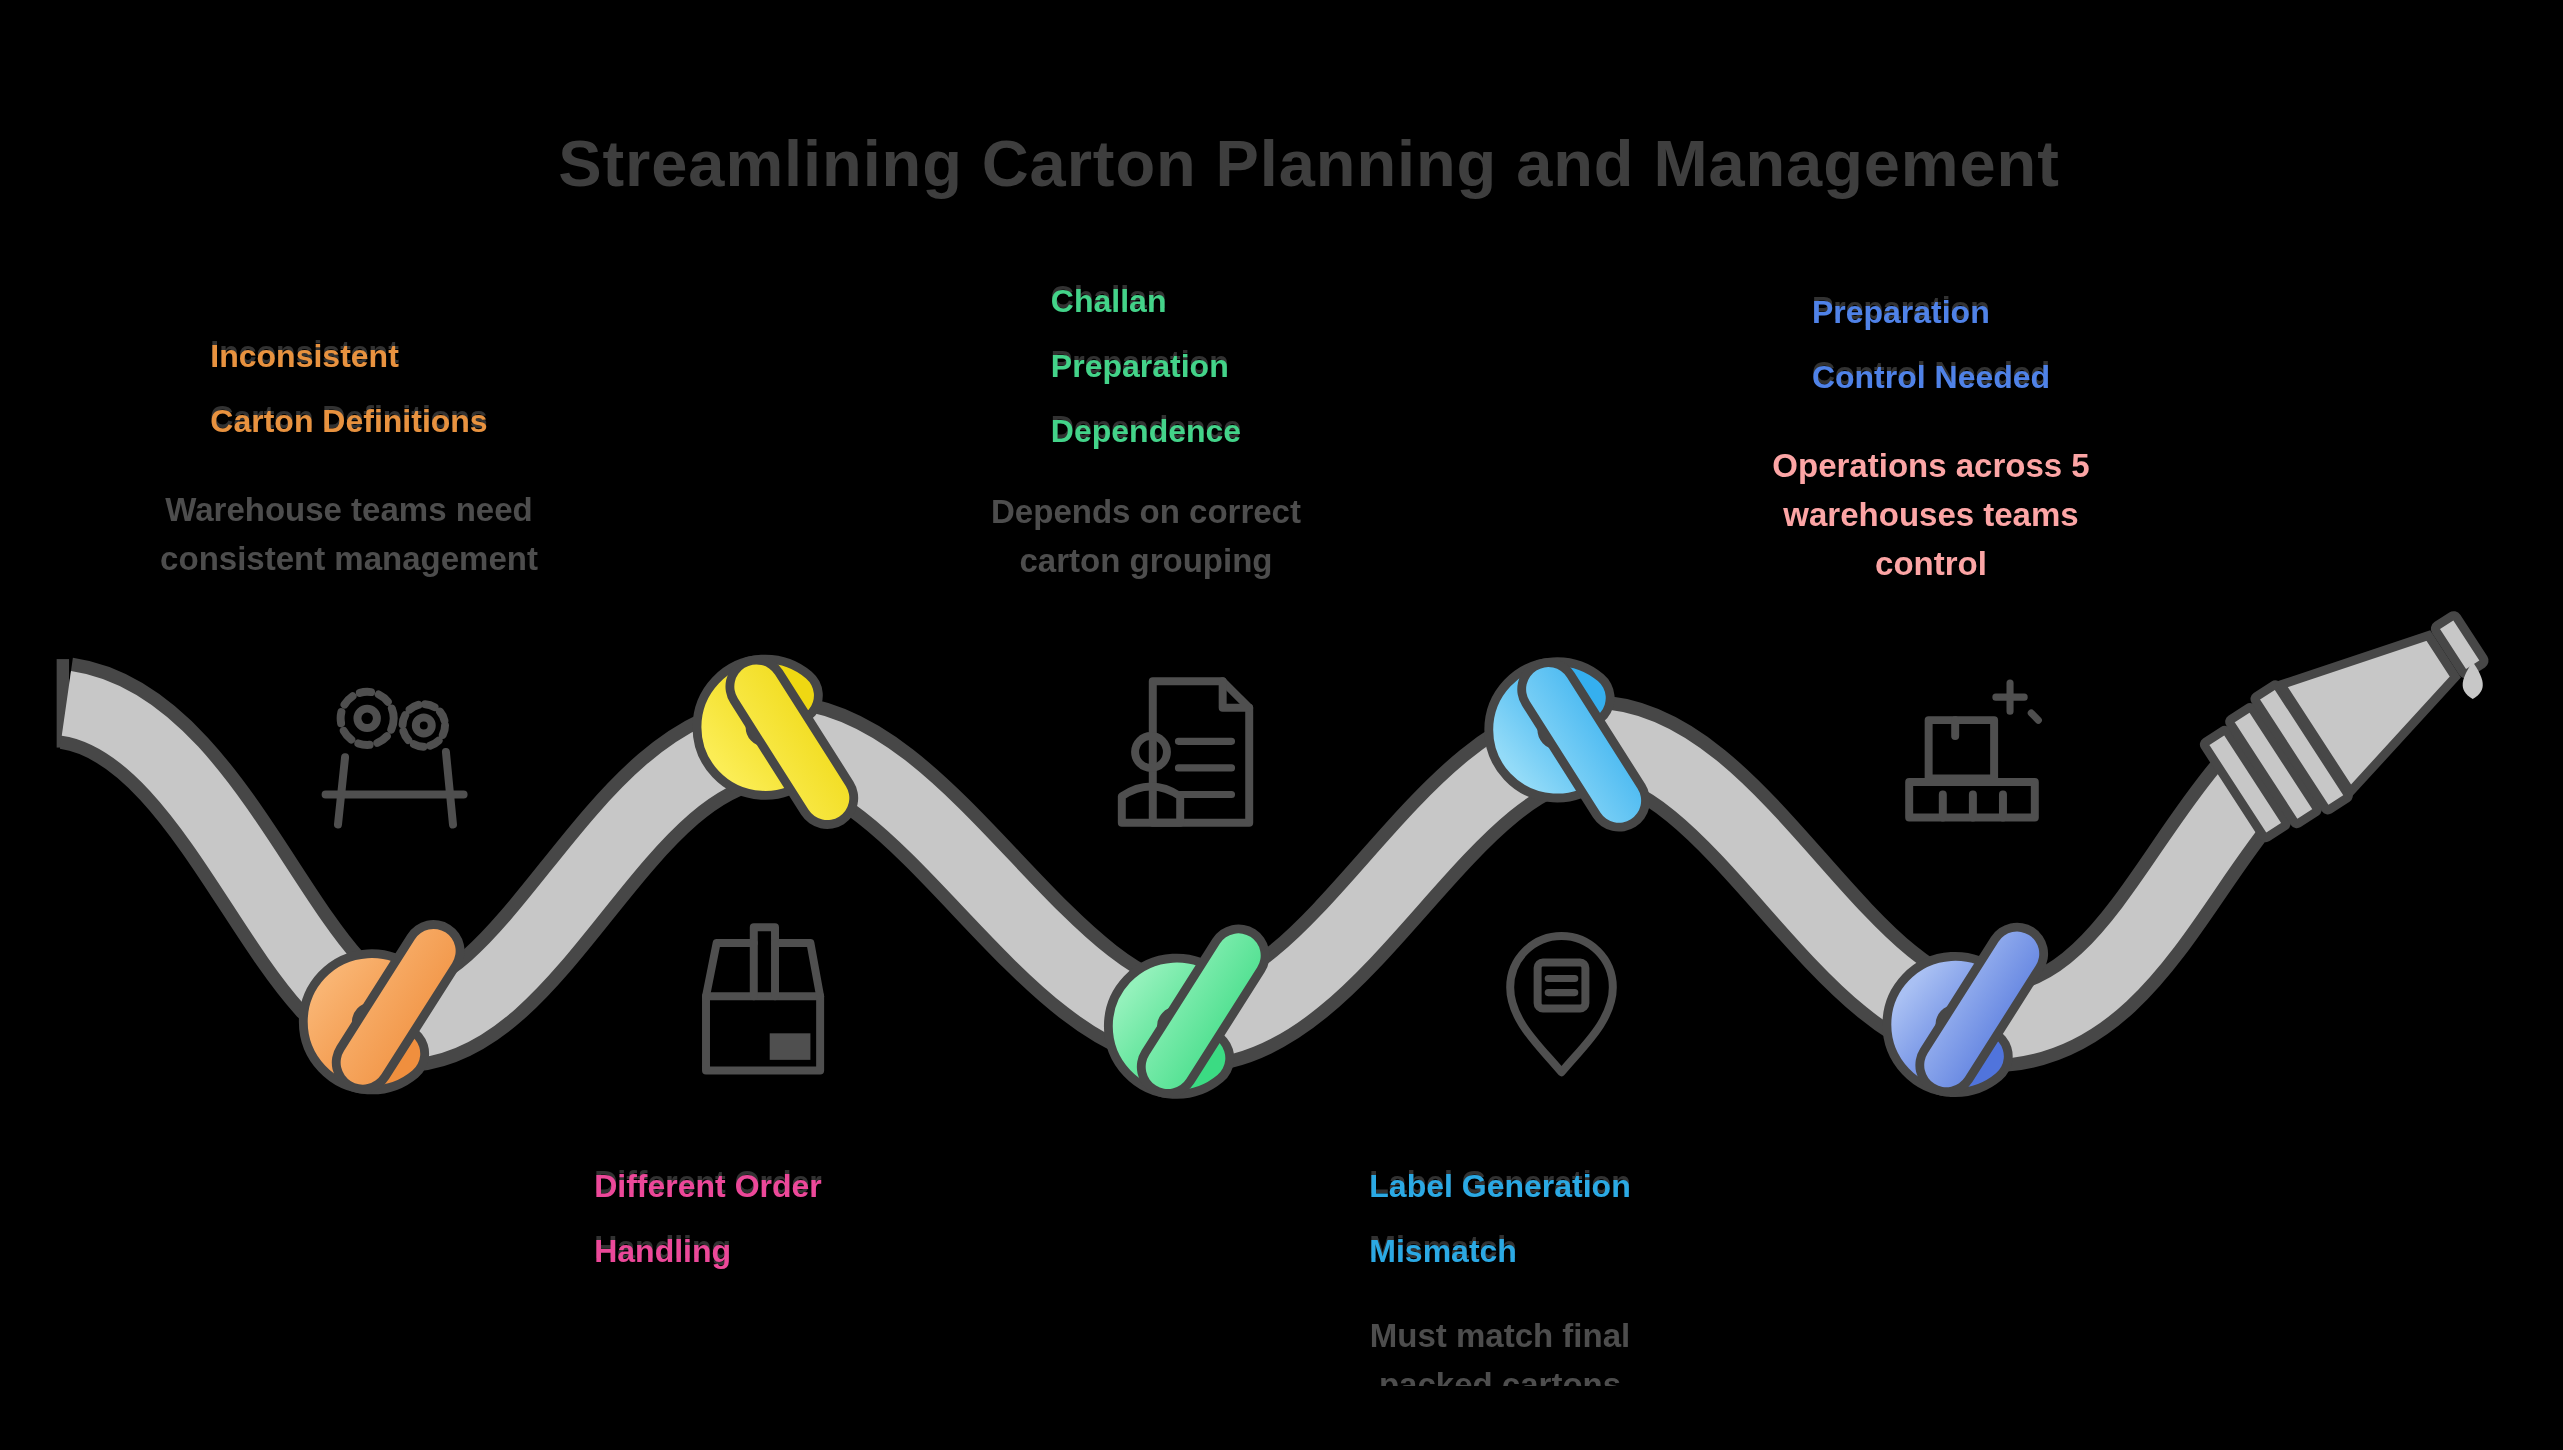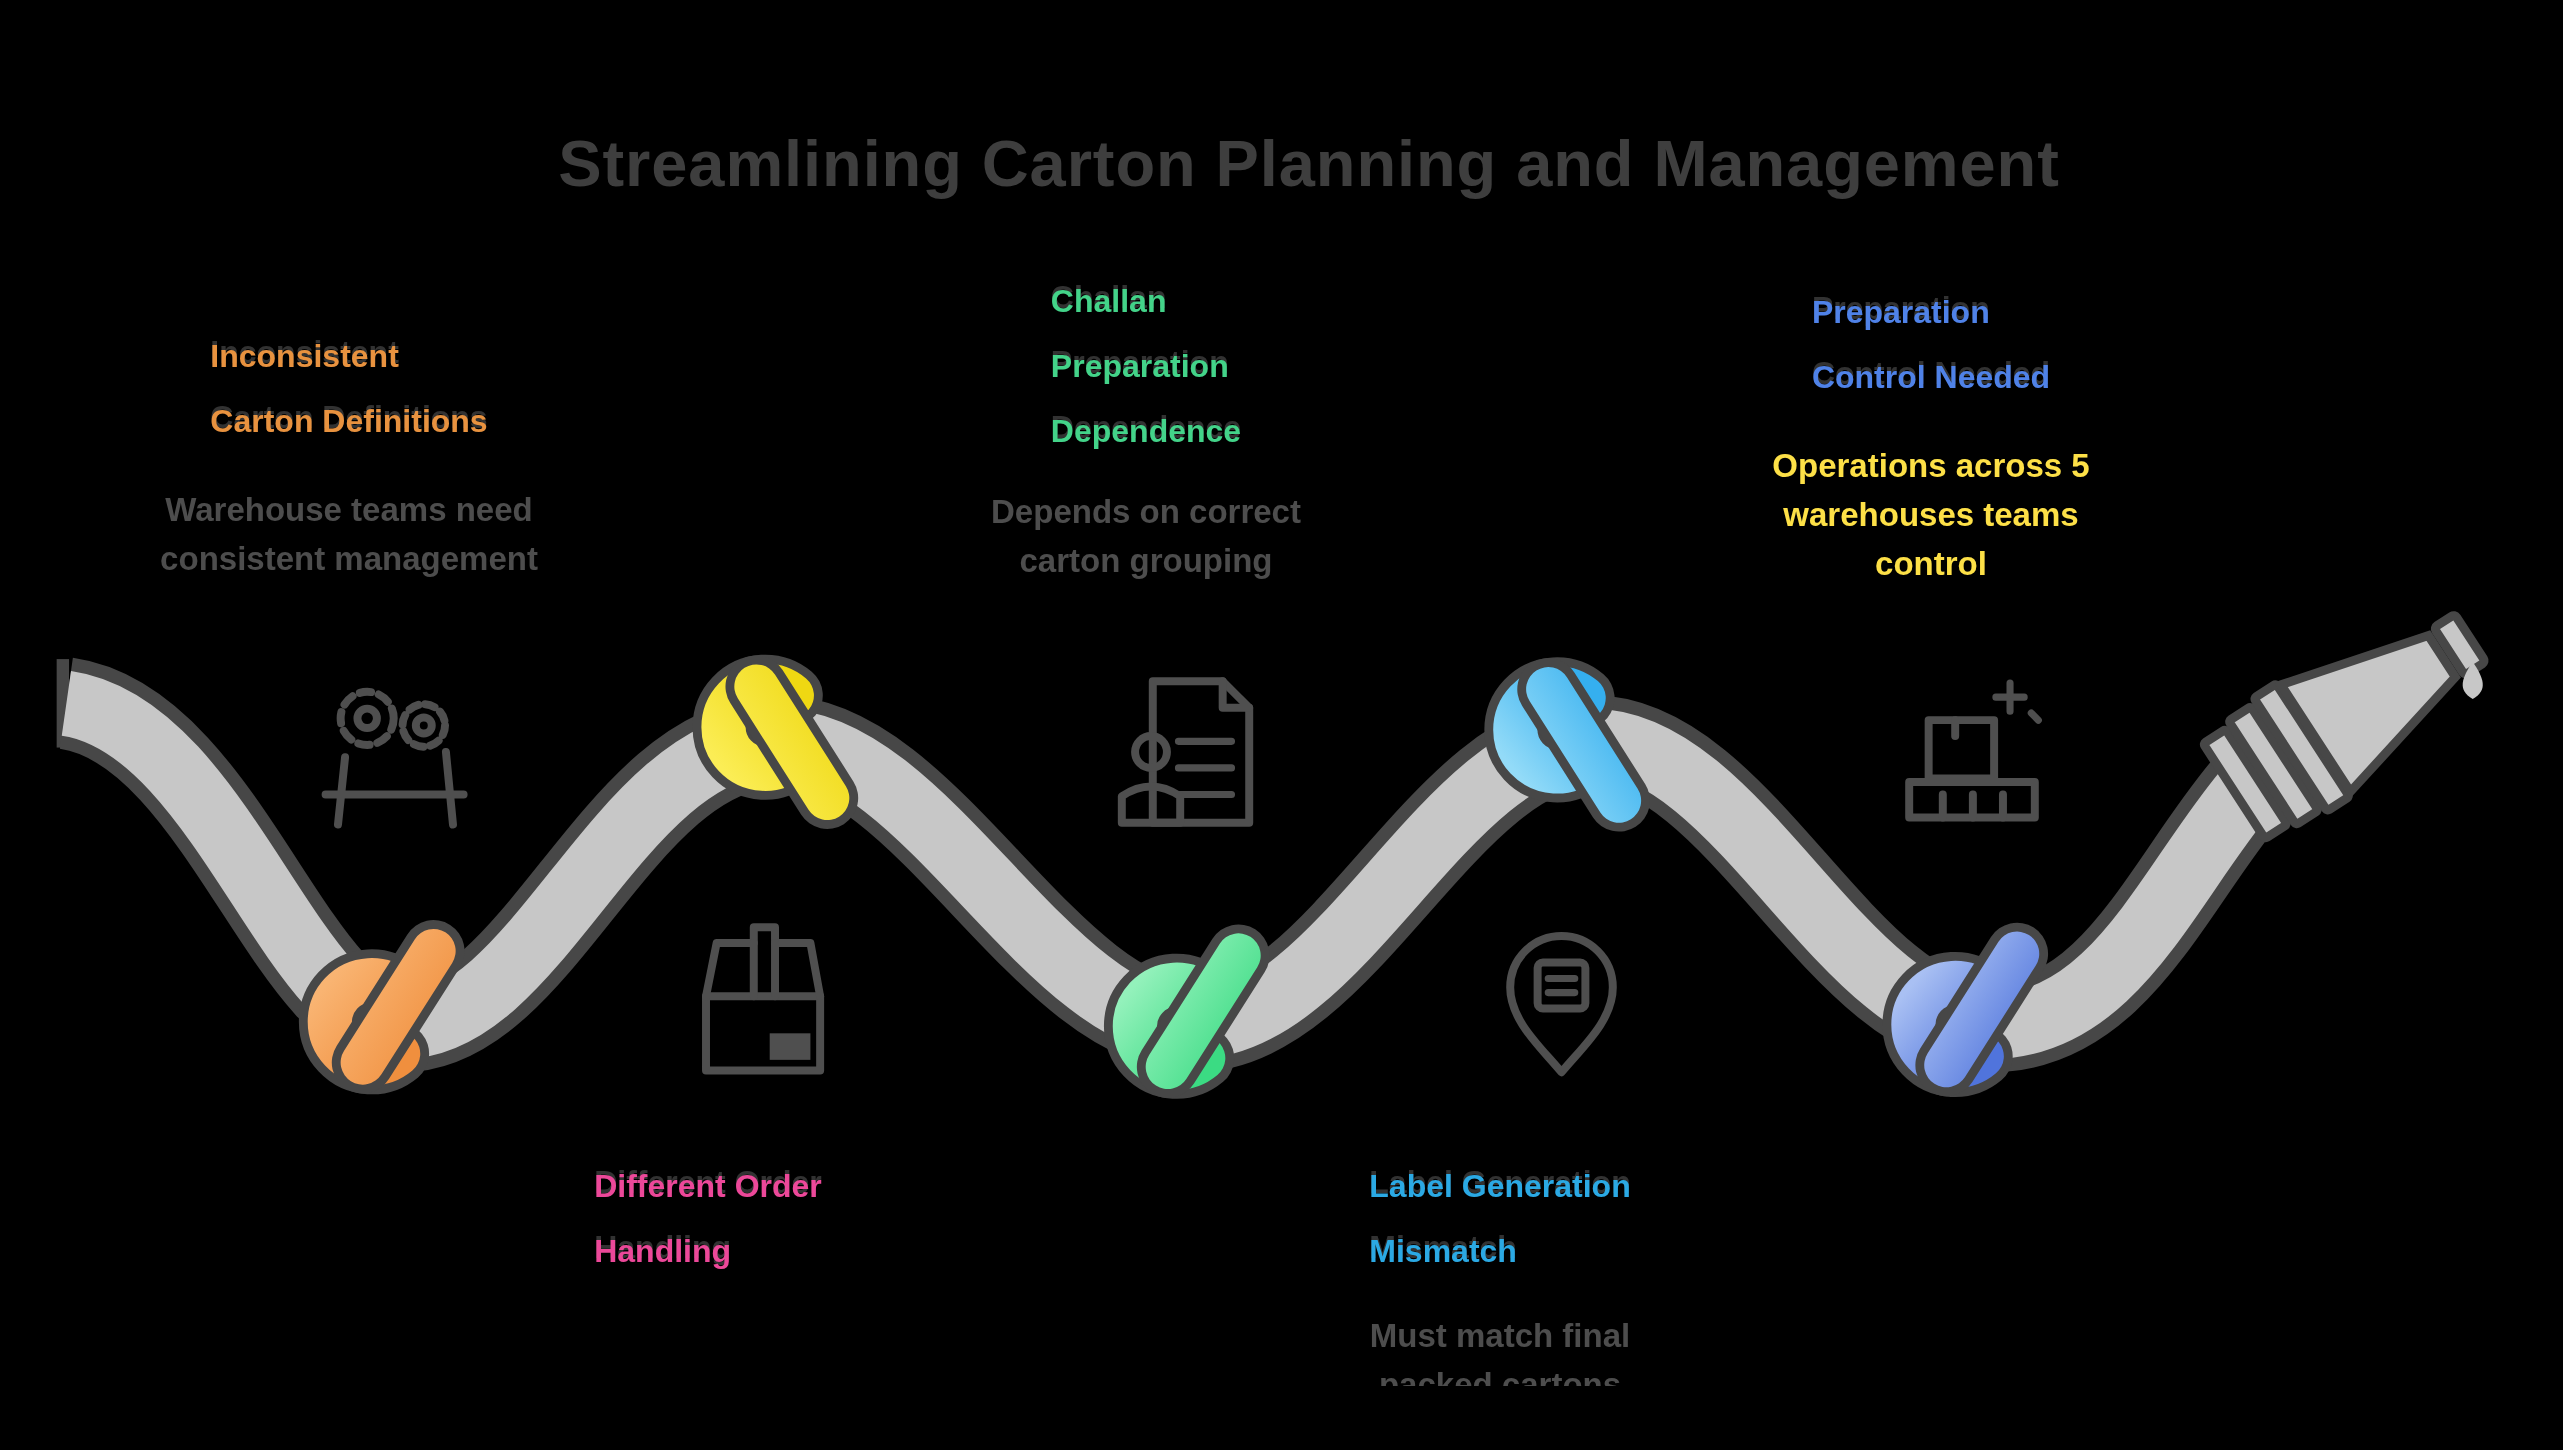--- a/index.html
+++ b/index.html
@@ -177,20 +177,20 @@
   </div>
   <div class="sec-body p-b3" style="color: rgb(77, 77, 77);">
     <div>Must match final</div>
     <div>packed cartons</div>
   </div>
 
   <div class="sec-heading p-h4" style="color: rgb(79, 130, 232);">
     <div>Preparation</div>
     <div>Control Needed</div>
   </div>
-  <div class="sec-body p-b4" style="color: #fde047;">
+  <div class="sec-body p-b4" style="color: #fca5a5;">
     <div>Operations across 5</div>
     <div>warehouses teams</div>
     <div>control</div>
   </div>
 
 </div>
 
 
 </body></html>

